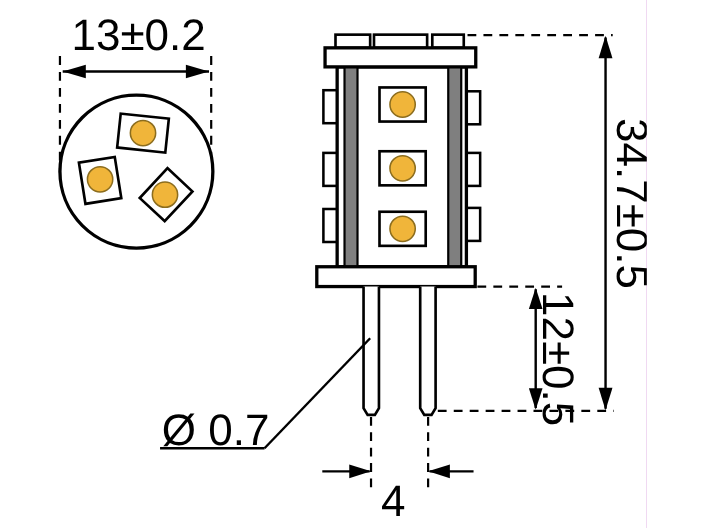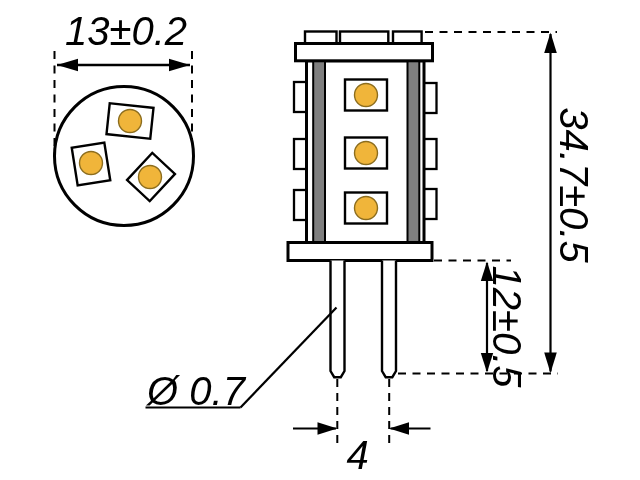--- a/index.html
+++ b/index.html
@@ -1,16 +1,16 @@
 <!DOCTYPE html>
 <html><head>
 <meta charset="utf-8">
 <style>
   html,body{margin:0;padding:0;background:#ffffff;}
-  .stage{width:588px;height:480px;background:#a21caf;position:relative;overflow:hidden;font-style:italic;}
+  .stage{width:588px;height:480px;background:#a21caf;position:relative;overflow:hidden;}
   svg{display:block;}
   text{font-family:"Liberation Sans","DejaVu Sans",sans-serif;fill:#000;}
   .dimtext{font-size:40px;}
 </style>
 </head>
 <body>
 
 <div class="stage">
 <svg width="640" height="480" viewBox="0 0 640 480">
   <rect x="0" y="0" width="640" height="480" fill="#ffffff"></rect>

